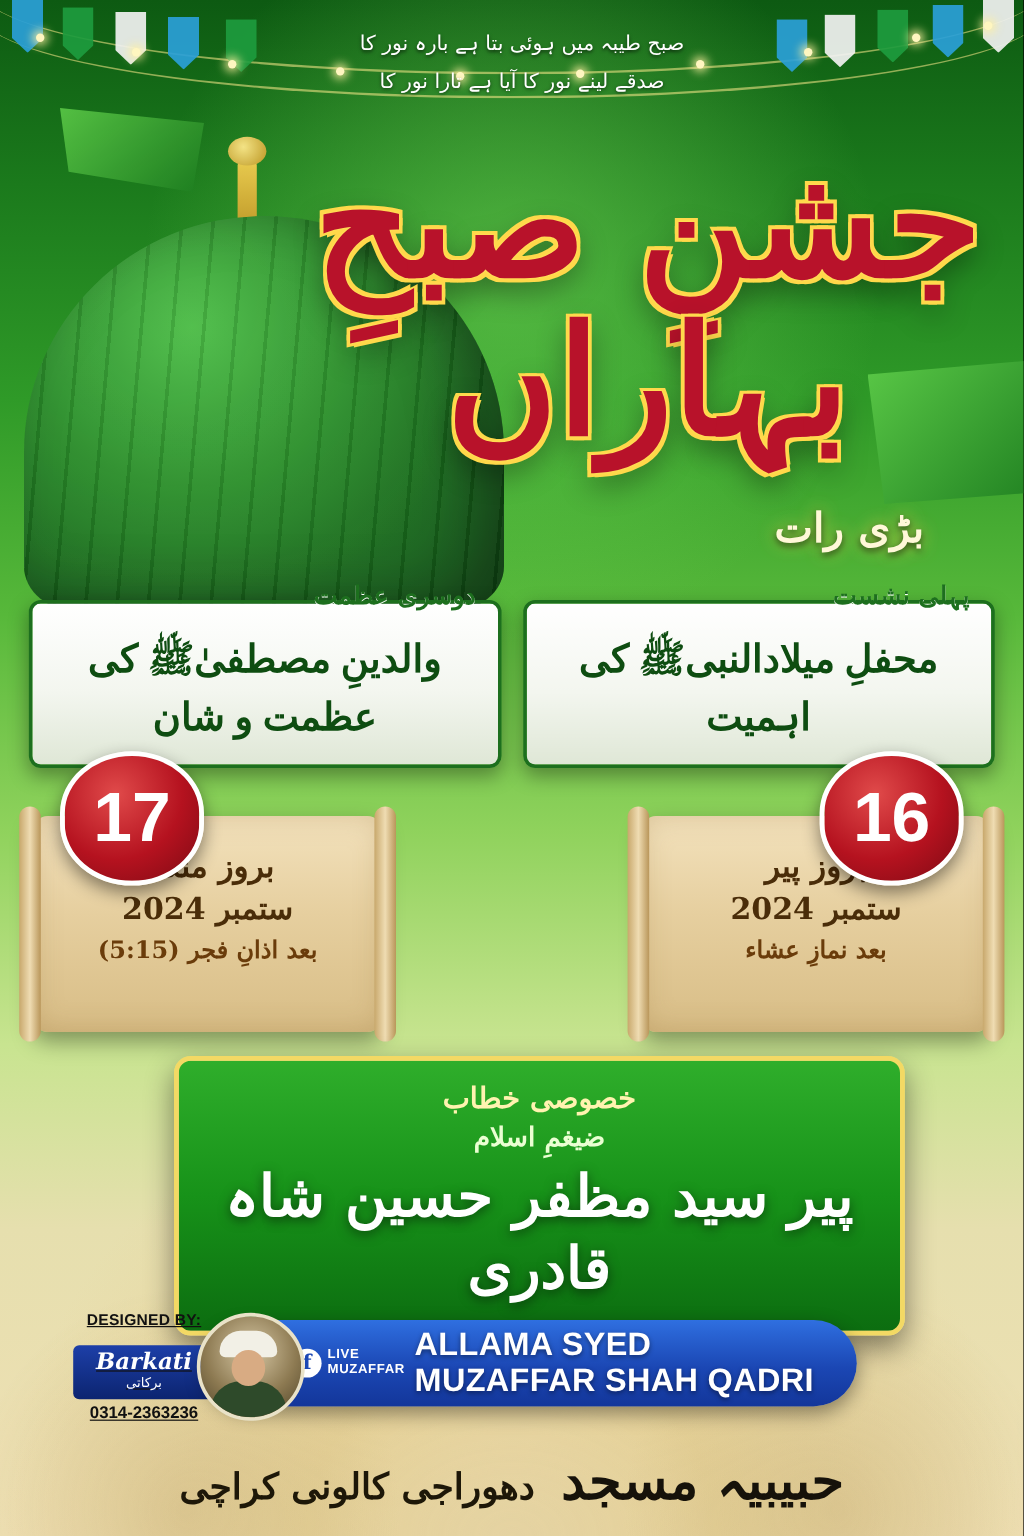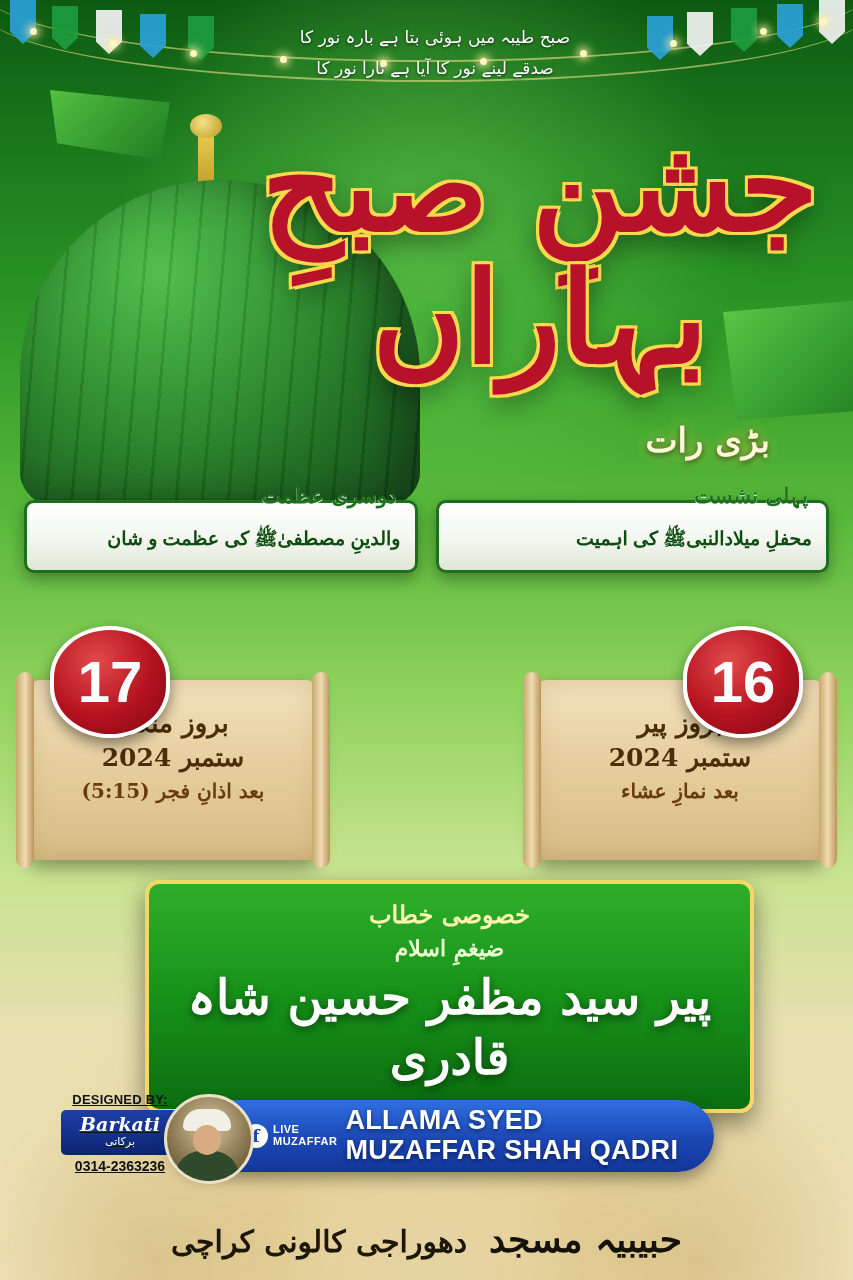--- a/index.html
+++ b/index.html
@@ -197,25 +197,26 @@
     right: 18px;
     direction: rtl;
     font-family: "DejaVu Serif", serif;
     font-size: 21px;
     font-weight: bold;
     color: #1d6f1e;
     text-shadow: 0 1px 0 #fff;
   }
   .session-title {
     direction: rtl;
-    font-family: Liberation Sans, sans-serif;
-    font-size: 19px;
+    font-family: Liberation Serif, serif;
+    font-size: 32px;
     font-weight: bold;
     color: #0e4d11;
     line-height: 1.5;
+    text-align: center;
   }
 
   
   .scrolls {
     position: absolute;
     top: 640px;
     left: 20px;
     right: 20px;
     height: 240px;
   }
@@ -331,21 +332,21 @@
     text-align: center;
     color: #111;
     text-decoration: underline;
   }
   .designer-label {
     font-size: 13px;
     font-weight: bold;
     letter-spacing: .2px;
   }
   .designer-badge {
-    margin-top: 3px;
+    margin-top: 14px;
     background: linear-gradient(180deg, #1d3fa8, #0c2470);
     border-radius: 5px;
     padding: 5px 4px 7px;
     color: #fff;
   }
   .designer-brand {
     font-family: "DejaVu Serif", serif;
     font-style: italic;
     font-size: 19px;
     font-weight: bold;
@@ -452,21 +453,21 @@
   .venue-crest {
     font-family: "DejaVu Serif", serif;
     direction: rtl;
     font-size: 17px;
     font-weight: bold;
     color: #2a1c06;
     margin-bottom: 2px;
   }
   .venue-line {
     font-family: "DejaVu Serif", serif;
-    font-size: 36px;
+    font-size: 44px;
     font-weight: bold;
     color: #16120a;
     line-height: 1.25;
     text-align: right;
   }
   .venue-sub {
     font-family: "DejaVu Serif", serif;
     font-size: 30px;
     font-weight: bold;
     color: #1d1708;

